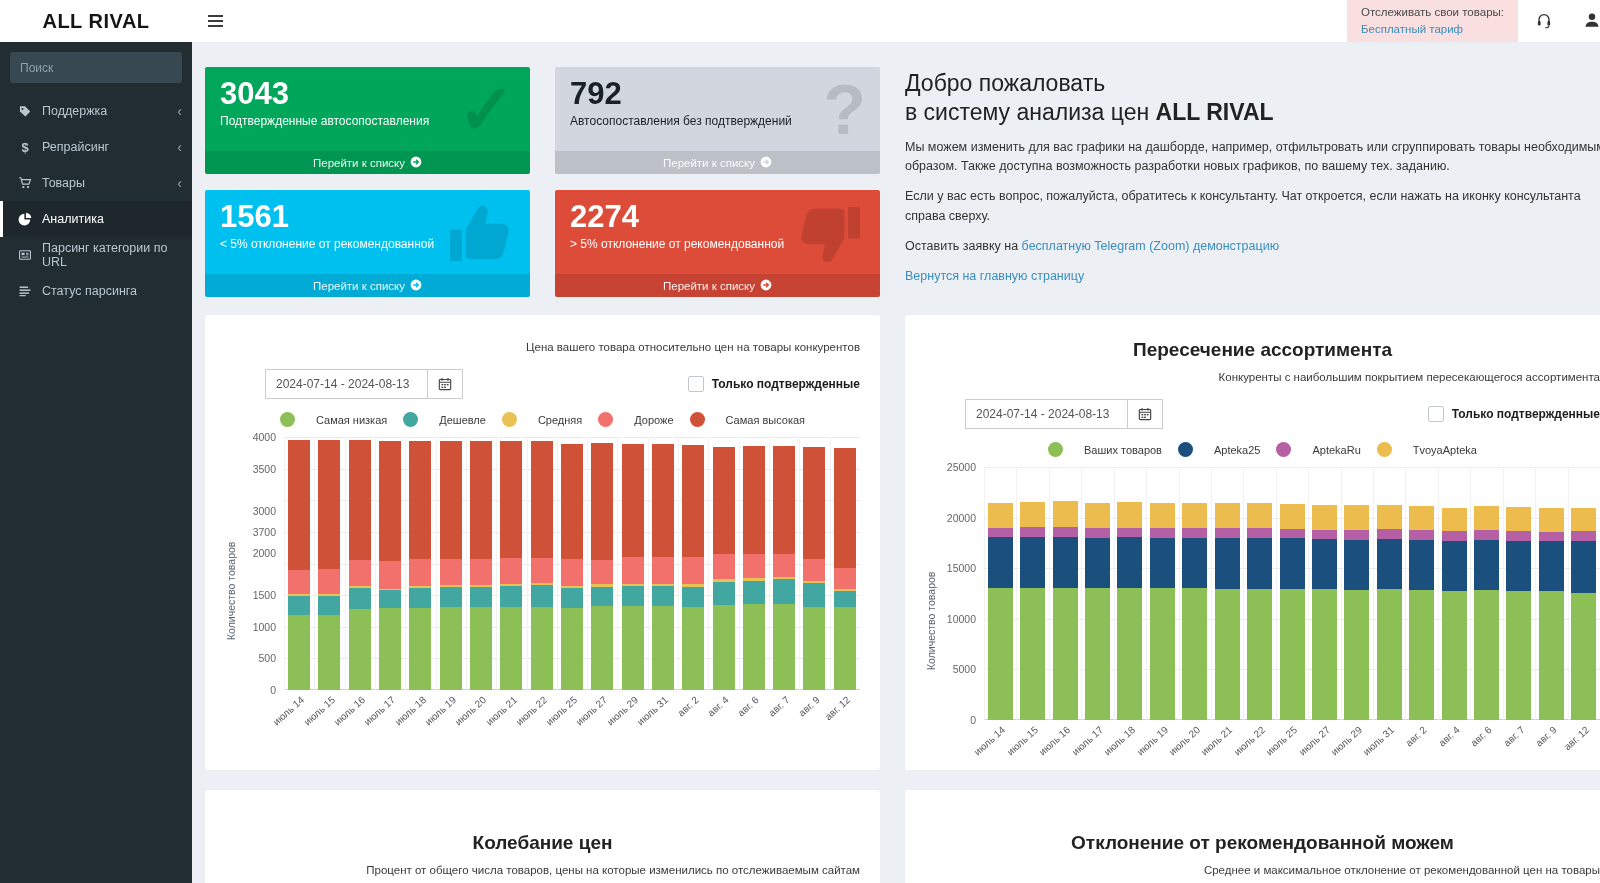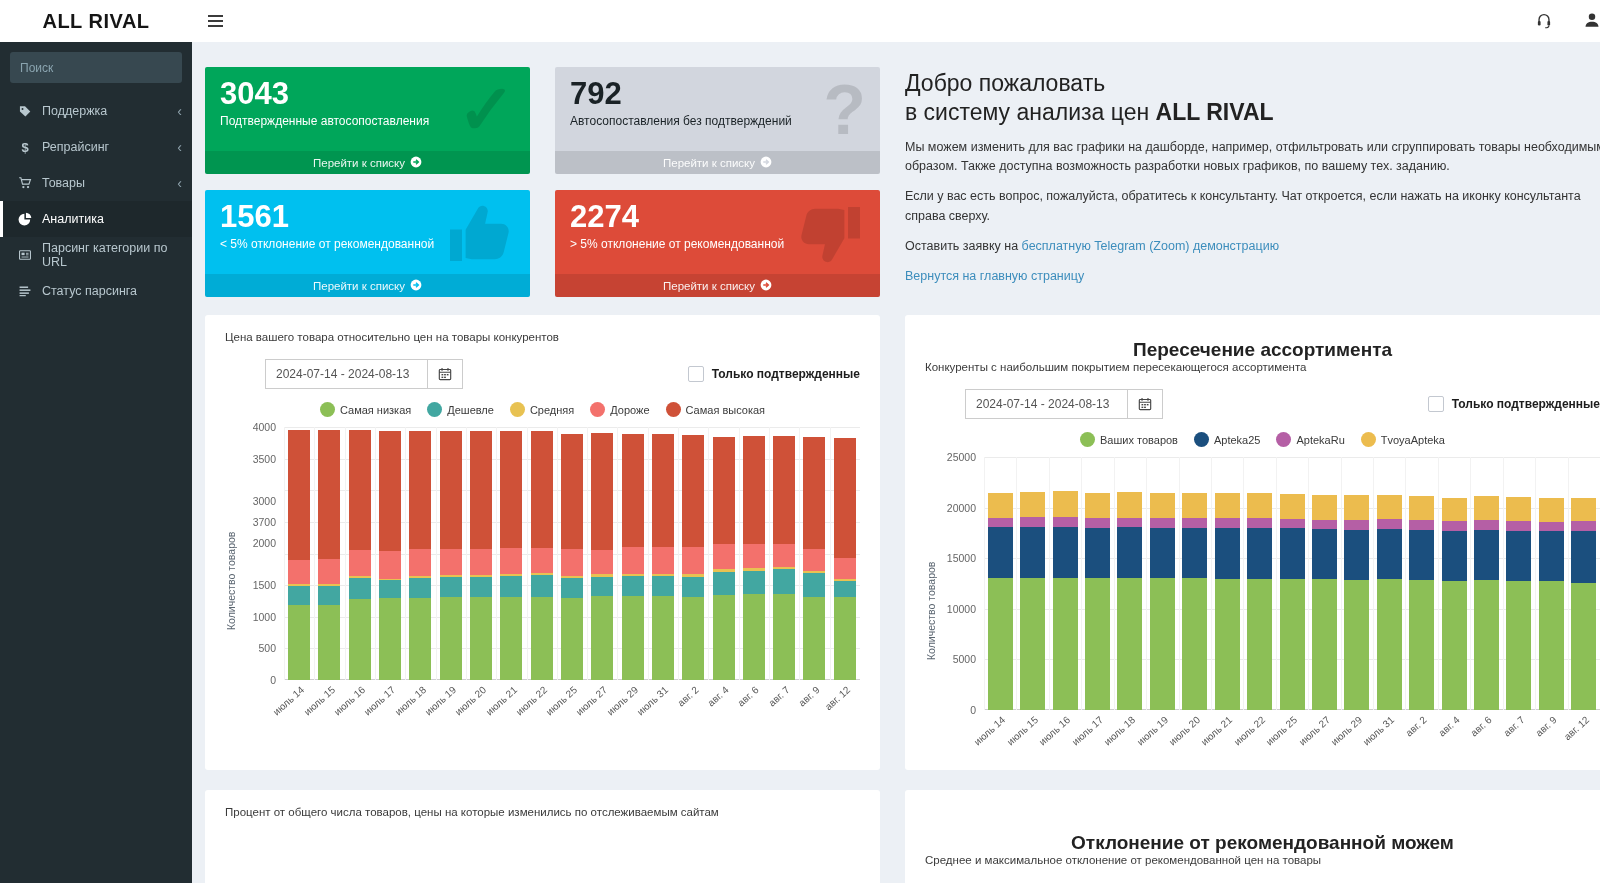--- a/index.html
+++ b/index.html
@@ -61,33 +61,33 @@
   .welcome h1 b { font-weight:bold; }
   .welcome p { font-size:12.5px; color:#333; line-height:1.55; margin-top:11px; }
   .welcome a { color:#3c8dbc; text-decoration:none; cursor:pointer; }
 
   
   .charts-row { margin-top:18px; }
   .panel { background:#fff; border-radius:3px; padding:16px 20px 10px; height:455px; overflow:hidden; }
   .panel.short { height:140px; margin-top:20px; }
   .p-title { text-align:center; font-size:19px; font-weight:bold; color:#222; margin-top:8px; }
   .panel.short .p-title { margin-top:26px; }
-  .p-sub { text-align:left; font-size:11.5px; color:#3a3a3a; margin-top:0; }
+  .p-sub { text-align:right; font-size:11.5px; color:#3a3a3a; margin-top:10px; }
   .controls { display:flex; align-items:center; margin-top:16px; }
   .date-group { display:flex;margin-left:40px; }
   .date-group input { width:162px; height:30px; border:1px solid #ccc; border-right:none;
     font-size:12px; color:#555; padding:0 10px; outline:none; font-family:inherit; background:#fff; }
   .cal-btn { width:36px; height:30px; border:1px solid #ccc; background:#fff; color:#444;
     cursor:pointer; display:flex; align-items:center; justify-content:center; }
   .cal-btn svg { width:14px; height:14px; }
   .chk-group { margin-left:auto; display:flex; align-items:center; gap:8px; }
   .chk { width:16px; height:16px; border:1px solid #c3c8d0; border-radius:2px; background:#fff; cursor:pointer; }
   .chk-lbl { font-size:12px; font-weight:bold; color:#1c1c1c; }
   .legend { display:flex; justify-content:center; gap:16px; margin-top:13px; }
-  .legend-item { display:flex; align-items:center; gap:5px; cursor:pointer; }
+  .legend-item { display:flex; align-items:center; gap:21px; cursor:pointer; }
   .legend-dot { width:15px; height:15px; border-radius:50%; }
   .legend-name { font-size:11px; color:#3a3a3a; }
 
   .chart-body { display:flex; margin-top:10px; }
   .ylab { width:15px; writing-mode:vertical-rl; transform:rotate(180deg); text-align:center;
     font-size:10.5px; color:#5a6570; }
   .plotcol { flex:1; }
   .plotrow { display:flex; }
   .yticks { width:44px; position:relative; height:253px; }
   .yticks span { position:absolute; right:8px; font-size:10.5px; color:#666; }
@@ -108,20 +108,24 @@
 
 <header class="header">
   <div class="logo">ALL RIVAL</div>
   <div class="navbar">
     <button class="hamburger">
         <i></i>
         <i></i>
         <i></i>
       </button>
     <div class="nav-right">
+      <div class="tariff">
+        <div>Отслеживать свои товары:</div>
+        <a>Бесплатный тариф</a>
+      </div>
       <button class="icon-btn">
         <span>
           <svg viewBox="0 0 20 20">
               <path d="M4.5 12V9.5a5.5 5.5 0 0 1 11 0V12" fill="none" stroke="currentColor" stroke-width="1.5"></path>
               <rect x="3.2" y="11" width="3" height="5" rx="1.3" fill="currentColor"></rect>
               <rect x="13.8" y="11" width="3" height="5" rx="1.3" fill="currentColor"></rect>
               <path d="M15.5 16c0 1.6-1.8 2.6-4.2 2.6" fill="none" stroke="currentColor" stroke-width="1.3"></path>
             </svg>
         </span>
       </button>
@@ -863,20 +867,21 @@
               <div class="xslot">
                 <span>авг. 12</span>
               </div>
             </div>
           </div>
         </div>
       </section>
     </div>
   <div class="row" id="bottom-row">
       <section class="panel short">
+        <h3 class="p-title">Колебание цен</h3>
         <p class="p-sub">Процент от общего числа товаров, цены на которые изменились по отслеживаемым сайтам</p>
       </section>
       <section class="panel short">
         <h3 class="p-title">Отклонение от рекомендованной можем</h3>
         <p class="p-sub">Среднее и максимальное отклонение от рекомендованной цен на товары</p>
       </section>
     </div>
 </main>
 
 </body></html>

